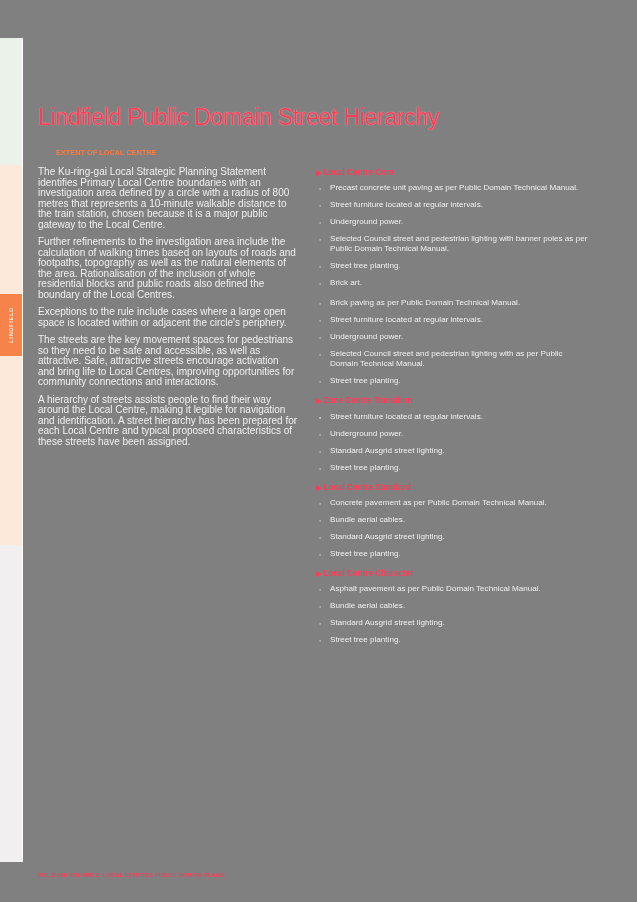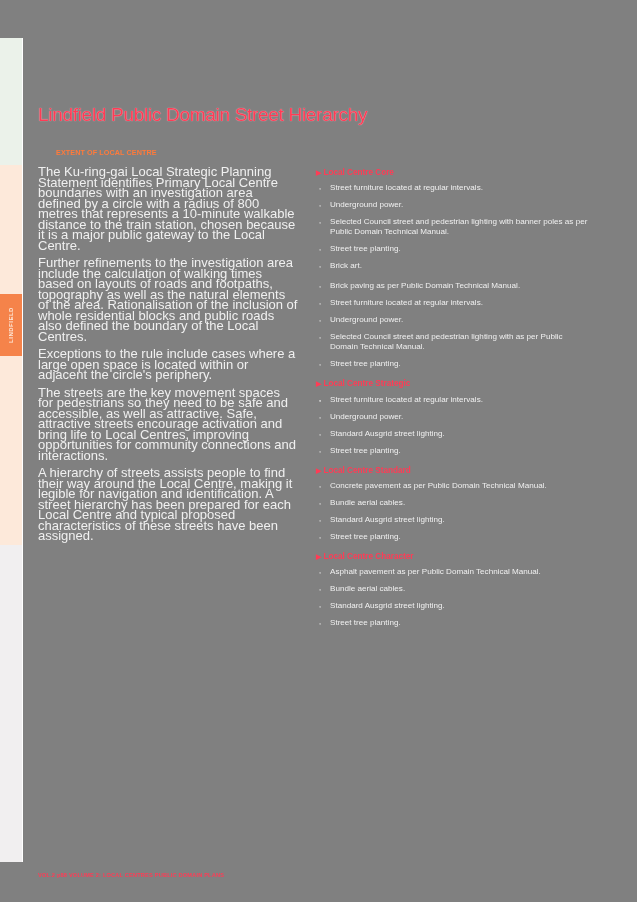--- a/index.html
+++ b/index.html
@@ -18,33 +18,33 @@
     .strip-tab { top: 294px; height: 62px; background: #f5834a; display: flex; align-items: center; justify-content: center; }
     .strip-tab span {
       transform: rotate(-90deg);
       font-size: 6px; letter-spacing: 0.5px;
       color: #fde9da; font-weight: bold; white-space: nowrap;
     }
     .strip-bottom { top: 545px; height: 317px; background: #f1eff0; }
 
     .page-title {
       position: absolute; left: 38px; top: 104px;
-      font-size: 19px; color: #ff3b55; font-weight: normal;
+      font-size: 23px; color: #ff3b55; font-weight: normal;
       letter-spacing: -0.3px;
       text-shadow: 0 0 1px #ffd0d6;
     }
     .col-left { position: absolute; left: 38px; top: 148px; width: 260px; }
     .col-right { position: absolute; left: 316px; top: 168px; width: 272px; }
 
     .sec-head {
       font-size: 7.2px; font-weight: bold; color: #ff7a3a;
       letter-spacing: 0.1px; margin: 0 0 10px 0; text-transform: uppercase; padding-left: 18px;
     }
     .para {
-      font-size: 13px; line-height: 10.5px; color: #f0f0f0;
+      font-size: 10px; line-height: 10.5px; color: #f0f0f0;
       margin: 0 0 7px 0;
     }
     .sec-head.second { margin-top: 14px; }
 
     .sub-head {
       font-size: 8.2px; font-weight: bold; color: #ff3b55;
       margin: 0 0 6px 0; display: flex; align-items: center; gap: 2px; text-align: right;
     }
     .sub-head .arrow { font-size: 7px; }
     .sub-block { margin-bottom: 10px; }
@@ -88,20 +88,21 @@
   </div>
 </div>
 
 <div class="col-right">
   <div class="sub-block">
     <div class="sub-head">
       <span class="arrow">▶</span>
       <span>Local Centre Core</span>
     </div>
     <ul class="items">
+      <li><span class="dot">◦</span><span>Precast concrete unit paving as per Public Domain Technical Manual.</span></li>
       <li><span class="dot">◦</span><span>Street furniture located at regular intervals.</span></li>
       <li><span class="dot">◦</span><span>Underground power.</span></li>
       <li><span class="dot">◦</span><span>Selected Council street and pedestrian lighting with banner poles as per Public Domain Technical Manual.</span></li>
       <li><span class="dot">◦</span><span>Street tree planting.</span></li>
       <li><span class="dot">◦</span><span>Brick art.</span></li>
     </ul>
   </div>
 
   <div class="sub-block">
     <ul class="items">
@@ -109,21 +110,21 @@
       <li><span class="dot">◦</span><span>Street furniture located at regular intervals.</span></li>
       <li><span class="dot">◦</span><span>Underground power.</span></li>
       <li><span class="dot">◦</span><span>Selected Council street and pedestrian lighting with as per Public Domain Technical Manual.</span></li>
       <li><span class="dot">◦</span><span>Street tree planting.</span></li>
     </ul>
   </div>
 
   <div class="sub-block">
     <div class="sub-head">
       <span class="arrow">▶</span>
-      <span>Local Centre Strategic</span>
+      <span>Zone Centre Transition</span>
     </div>
     <ul class="items">
       <li><span class="dot">◦</span></li>
       <li><span class="dot">◦</span><span>Street furniture located at regular intervals.</span></li>
       <li><span class="dot">◦</span><span>Underground power.</span></li>
       <li><span class="dot">◦</span><span>Standard Ausgrid street lighting.</span></li>
       <li><span class="dot">◦</span><span>Street tree planting.</span></li>
     </ul>
   </div>
 

